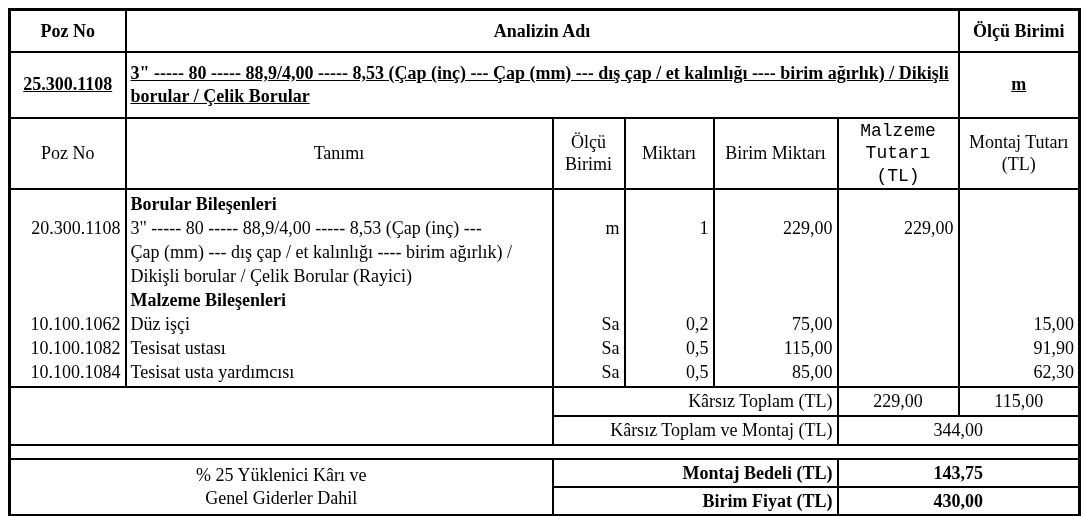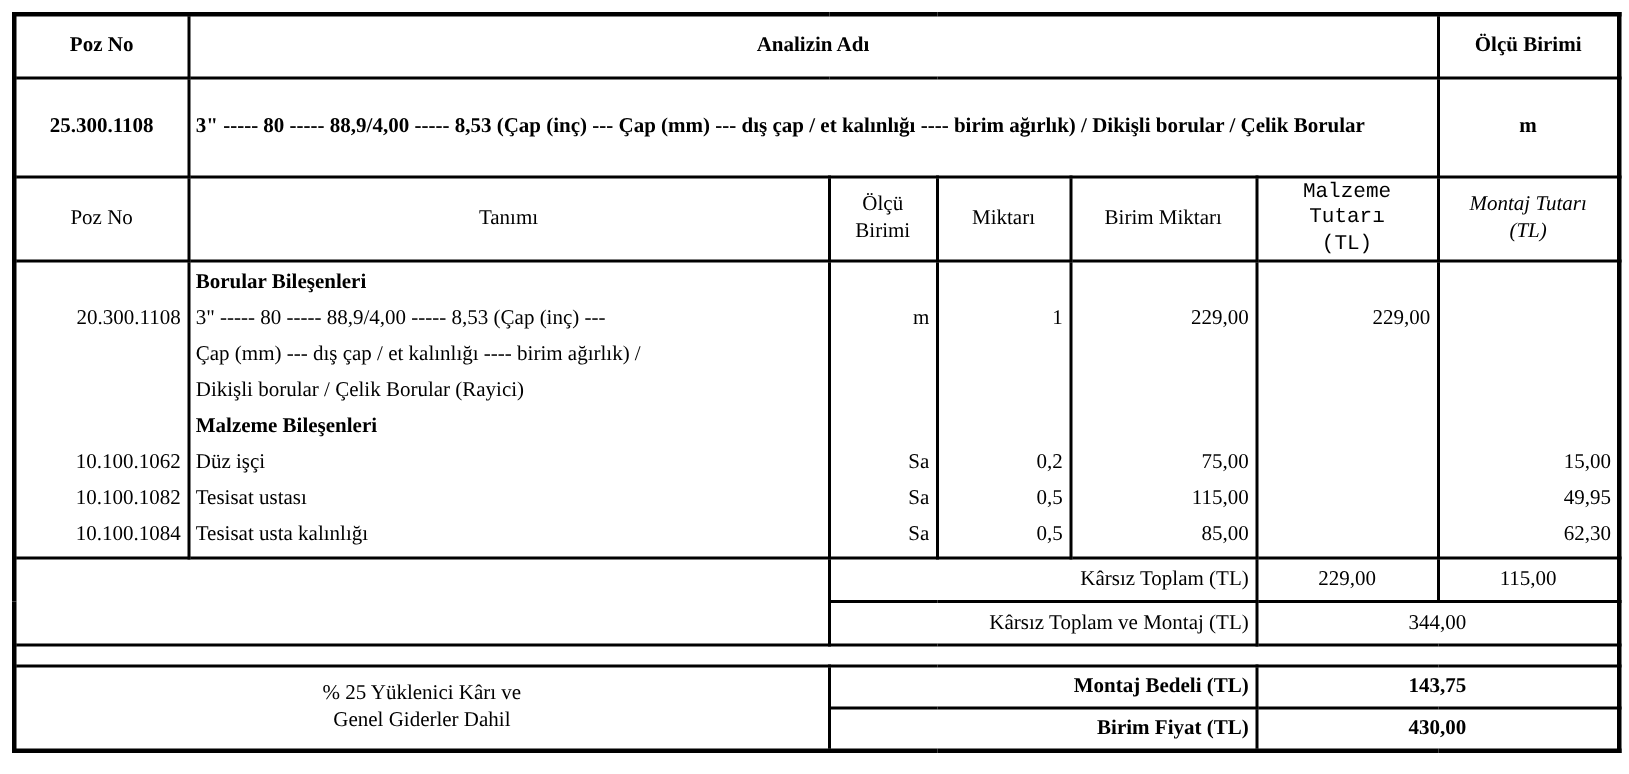--- a/index.html
+++ b/index.html
@@ -11,54 +11,54 @@
     width: 1086px;
     height: 516px;
     font-family: "Liberation Serif", serif;
     color: #000;
   }
   table.analysis {
     border-collapse: collapse;
     table-layout: fixed;
     margin: 8px 0 0 8px;
     border: 3px solid #000;
-    font-size: 14px;
+    font-size: 18px;
     line-height: 1.25;
   }
   table.analysis td {
     border: 2px solid #000;
     padding: 1px 4px;
     vertical-align: middle;
     overflow: hidden;
   }
   .center { text-align: center; }
   .right  { text-align: right; margin-top: 16px; }
   .bold   { font-weight: bold; }
 
   tr.r-head   { height: 42px; }
-  tr.r-name   { height: 66px; }
+  tr.r-name   { height: 66px; text-decoration: underline; }
   tr.r-cols   { height: 44px; }
   tr.r-comp   { height: 198px; }
   tr.r-tot    { height: 29px; }
   tr.r-spacer { height: 14px; }
   tr.r-foot   { height: 28px; }
 
   td.comp {
     vertical-align: top;
     padding-top: 4px;
     padding-bottom: 0;
   }
   .line {
     height: 24px;
     line-height: 24px;
     white-space: nowrap;
   }
   td.comp-num .line { text-align: right; }
   .wrap-narrow  { max-width: 82px;  margin: 0 auto; font-family: Liberation Mono, monospace; }
-  .wrap-narrow2 { max-width: 104px; margin: 0 auto; font-style: italic; }
+  .wrap-narrow2 { max-width: 104px; margin: 0 auto; }
   .label-tight  { padding-right: 2px; }
   .analysis-name-cell {
     font-weight: bold;
     text-align: left;
     vertical-align: middle;
   }
 </style>
 </head>
 <body>
 
@@ -112,21 +112,21 @@
       <div class="line">10.100.1084</div>
     </td>
     <td class="comp">
       <div class="line bold">Borular Bileşenleri</div>
       <div class="line">3" ----- 80 ----- 88,9/4,00 ----- 8,53 (Çap (inç) ---</div>
       <div class="line">Çap (mm) --- dış çap / et kalınlığı ---- birim ağırlık) /</div>
       <div class="line">Dikişli borular  / Çelik Borular (Rayici)</div>
       <div class="line bold">Malzeme Bileşenleri</div>
       <div class="line">Düz işçi</div>
       <div class="line">Tesisat ustası</div>
-      <div class="line">Tesisat usta kalınlığı</div>
+      <div class="line">Tesisat usta yardımcısı</div>
     </td>
     <td class="comp comp-num">
       <div class="line"></div>
       <div class="line">m</div>
       <div class="line"></div>
       <div class="line"></div>
       <div class="line"></div>
       <div class="line">Sa</div>
       <div class="line">Sa</div>
       <div class="line">Sa</div>
@@ -161,21 +161,21 @@
       <div class="line"></div>
       <div class="line"></div>
     </td>
     <td class="comp comp-num">
       <div class="line"></div>
       <div class="line"></div>
       <div class="line"></div>
       <div class="line"></div>
       <div class="line"></div>
       <div class="line">15,00</div>
-      <div class="line">49,95</div>
+      <div class="line">91,90</div>
       <div class="line">62,30</div>
     </td>
   </tr>
 
   <tr class="r-tot">
     <td colspan="2" rowspan="2"></td>
     <td colspan="3" class="right label-tight">Kârsız Toplam (TL)</td>
     <td class="center">229,00</td>
     <td class="center">115,00</td>
   </tr>

